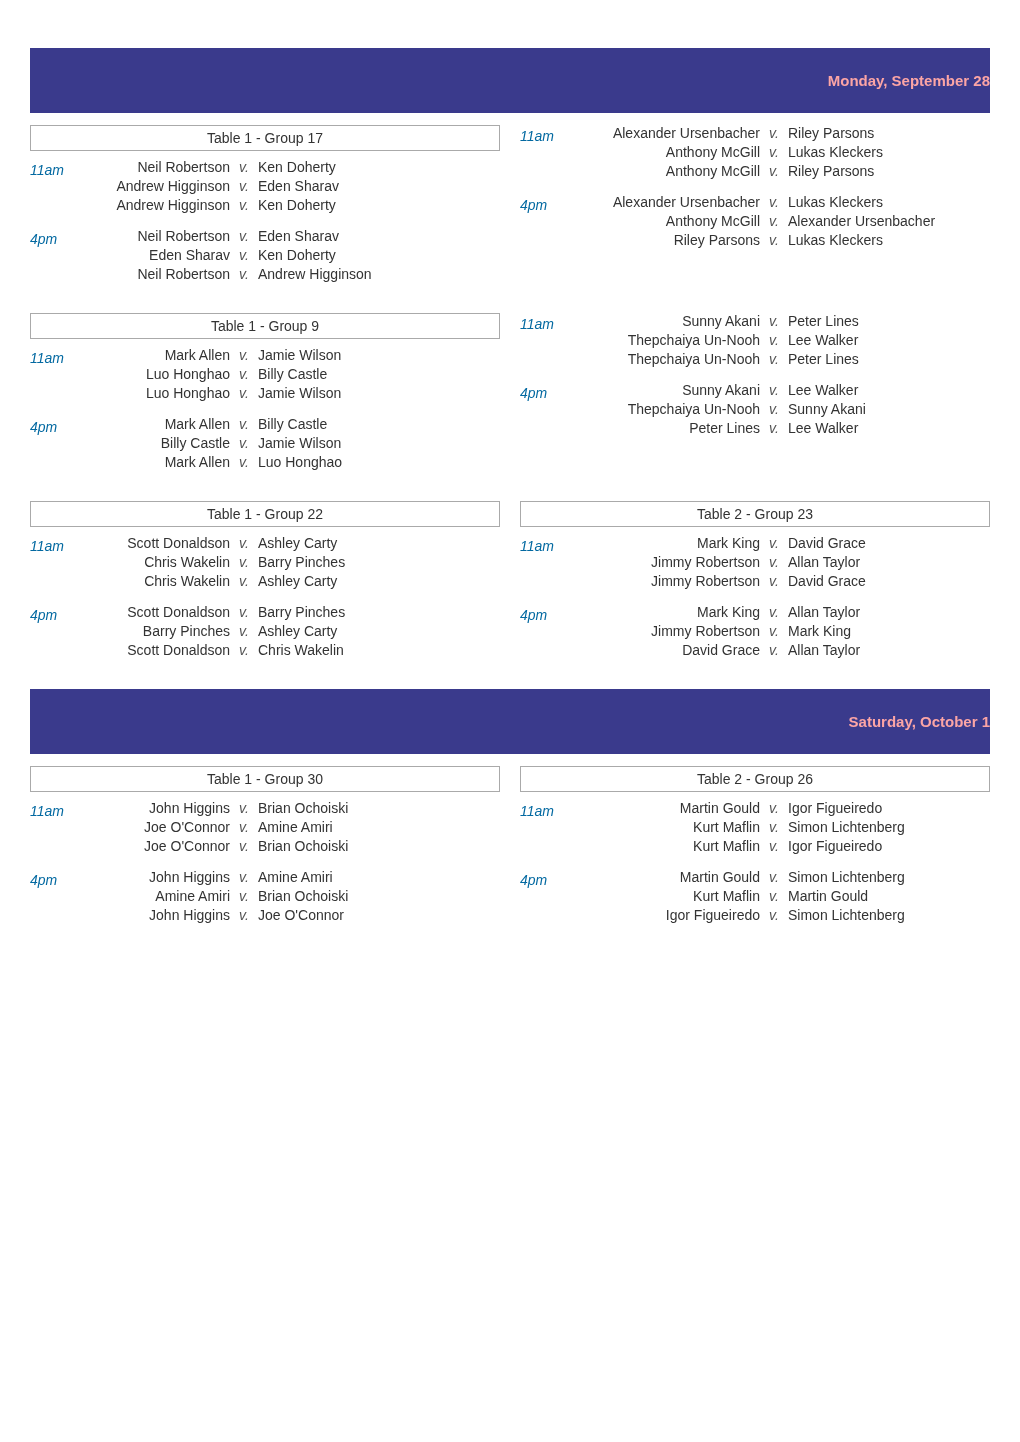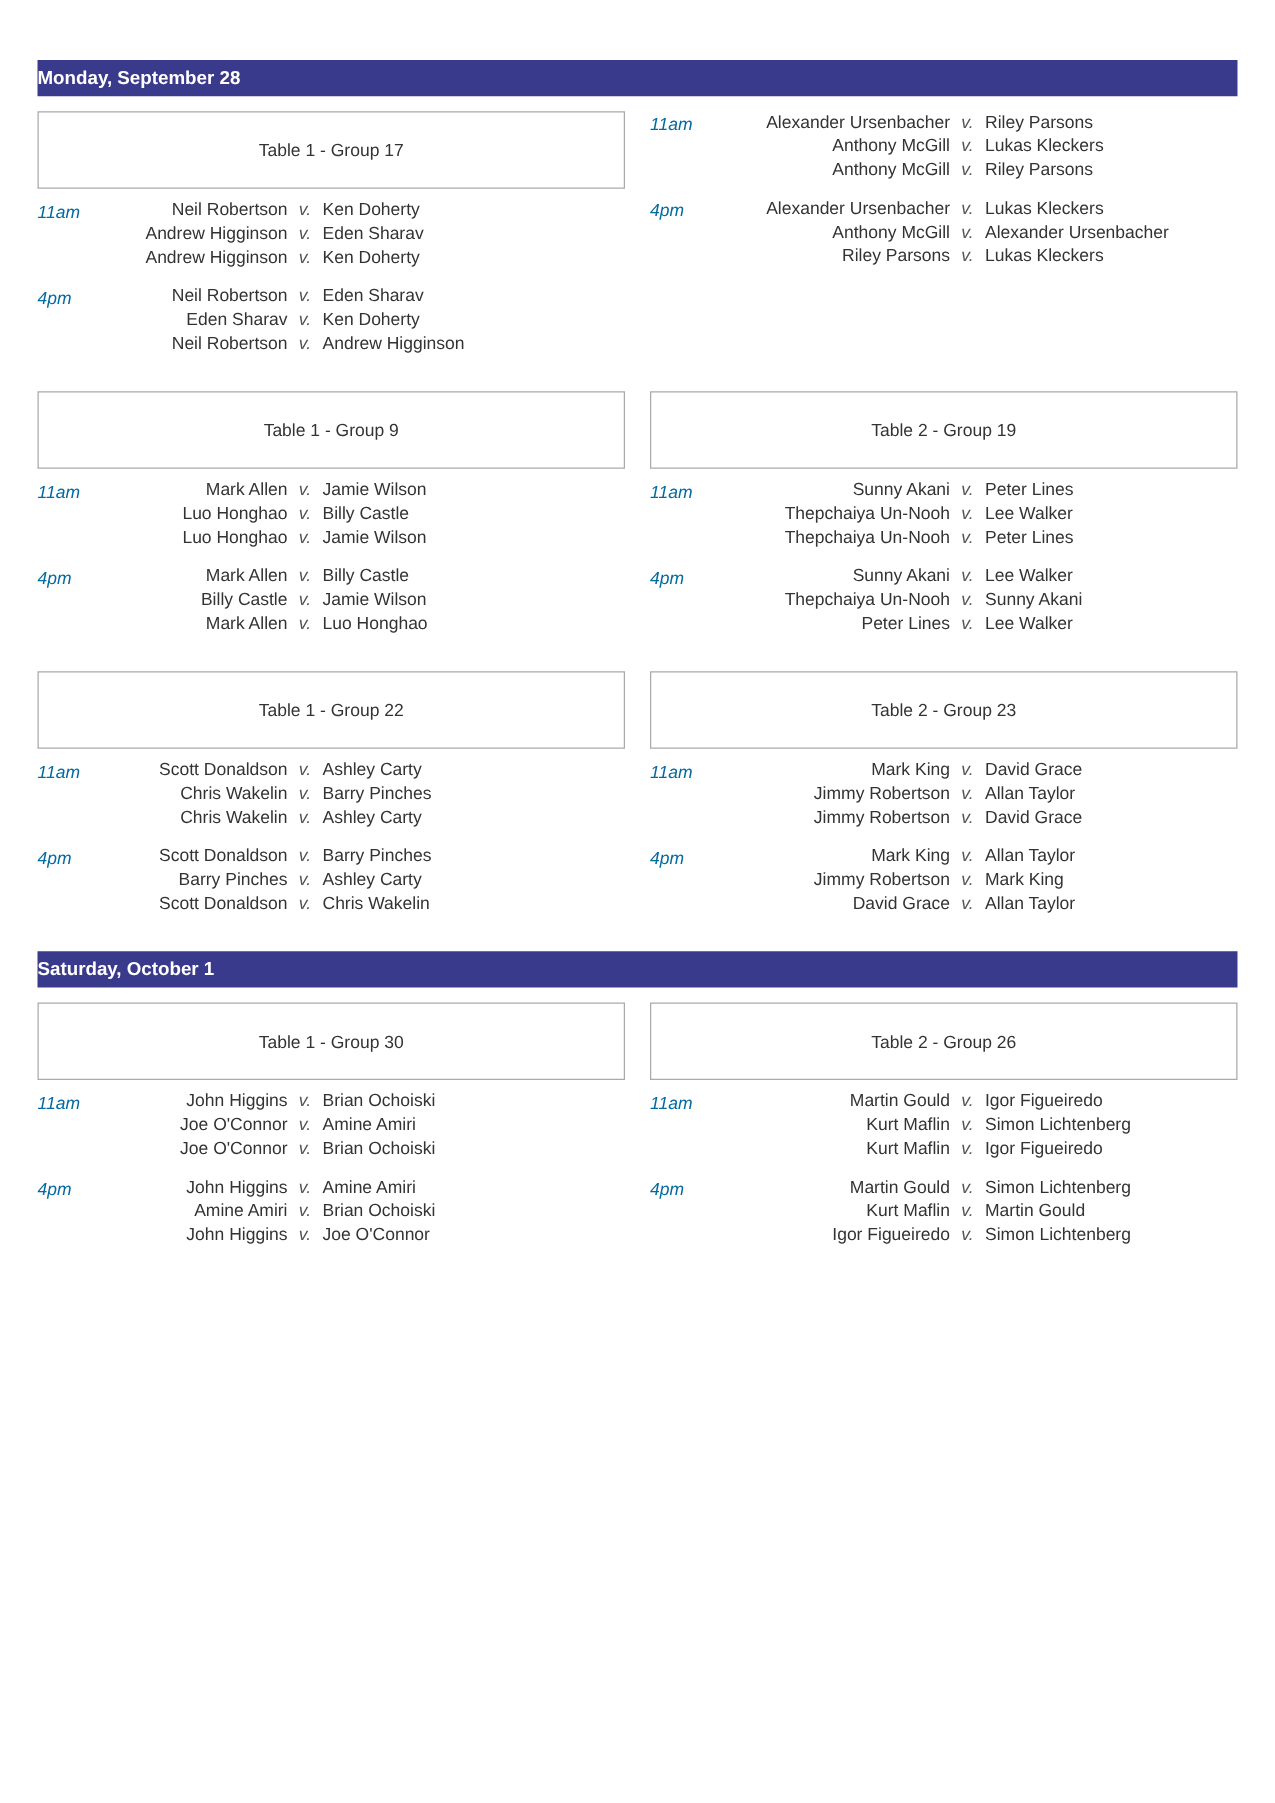--- a/index.html
+++ b/index.html
@@ -42,38 +42,38 @@
       margin-bottom: 2px;
     }
     .main-content {
       padding: 10px 30px 30px 30px;
     }
     .day-section {
       margin-bottom: 28px;
     }
     .day-header {
       background: #3a3a8c;
-      color: #ffffff;
-      text-align: left;
-      padding: 6px 0;
+      color: #fca5a5;
+      text-align: right;
+      padding: 24px 0;
       font-size: 15px;
       font-weight: bold;
       margin-bottom: 12px;
     }
     .tables-row {
       display: flex;
       gap: 20px;
     }
     .table-block {
       flex: 1;
     }
     .table-title-box {
       border: 1px solid #aaa;
       text-align: center;
-      padding: 22px 10px;
+      padding: 4px 10px;
       font-size: 14px;
       color: #333;
       margin-bottom: 8px;
       background: #fff;
     }
     .matchroom-logo {
       font-family: 'Arial', Arial, sans-serif;
       font-size: 20px;
       font-weight: 900;
       letter-spacing: -0.5px;
@@ -257,21 +257,20 @@
                   </div>
                   <div class="match-entry">
                     <span style="text-align: right; width: 155px; flex-shrink: 0; color: rgb(51, 51, 51); font-size: 14px;">Mark Allen</span>
                     <span class="v">v.</span>
                     <span style="color: rgb(51, 51, 51); font-size: 14px;">Luo Honghao</span>
                   </div>
                 </div>
               </div>
             </div>
             <div class="table-block">
-              <div class="table-title-box">Table 2 - Group 19</div>
               <div style="display: flex; margin-bottom: 12px;">
                 <div class="time-anchor"><span class="time-anchor-label">11am</span></div>
                 <div class="matches-wrapper">
                   <div class="match-entry">
                     <span style="text-align: right; width: 195px; flex-shrink: 0; color: rgb(51, 51, 51); font-size: 14px;">Sunny Akani</span>
                     <span class="v">v.</span>
                     <span style="color: rgb(51, 51, 51); font-size: 14px;">Peter Lines</span>
                   </div>
                   <div class="match-entry">
                     <span style="text-align: right; width: 195px; flex-shrink: 0; color: rgb(51, 51, 51); font-size: 14px;">Thepchaiya Un-Nooh</span>

